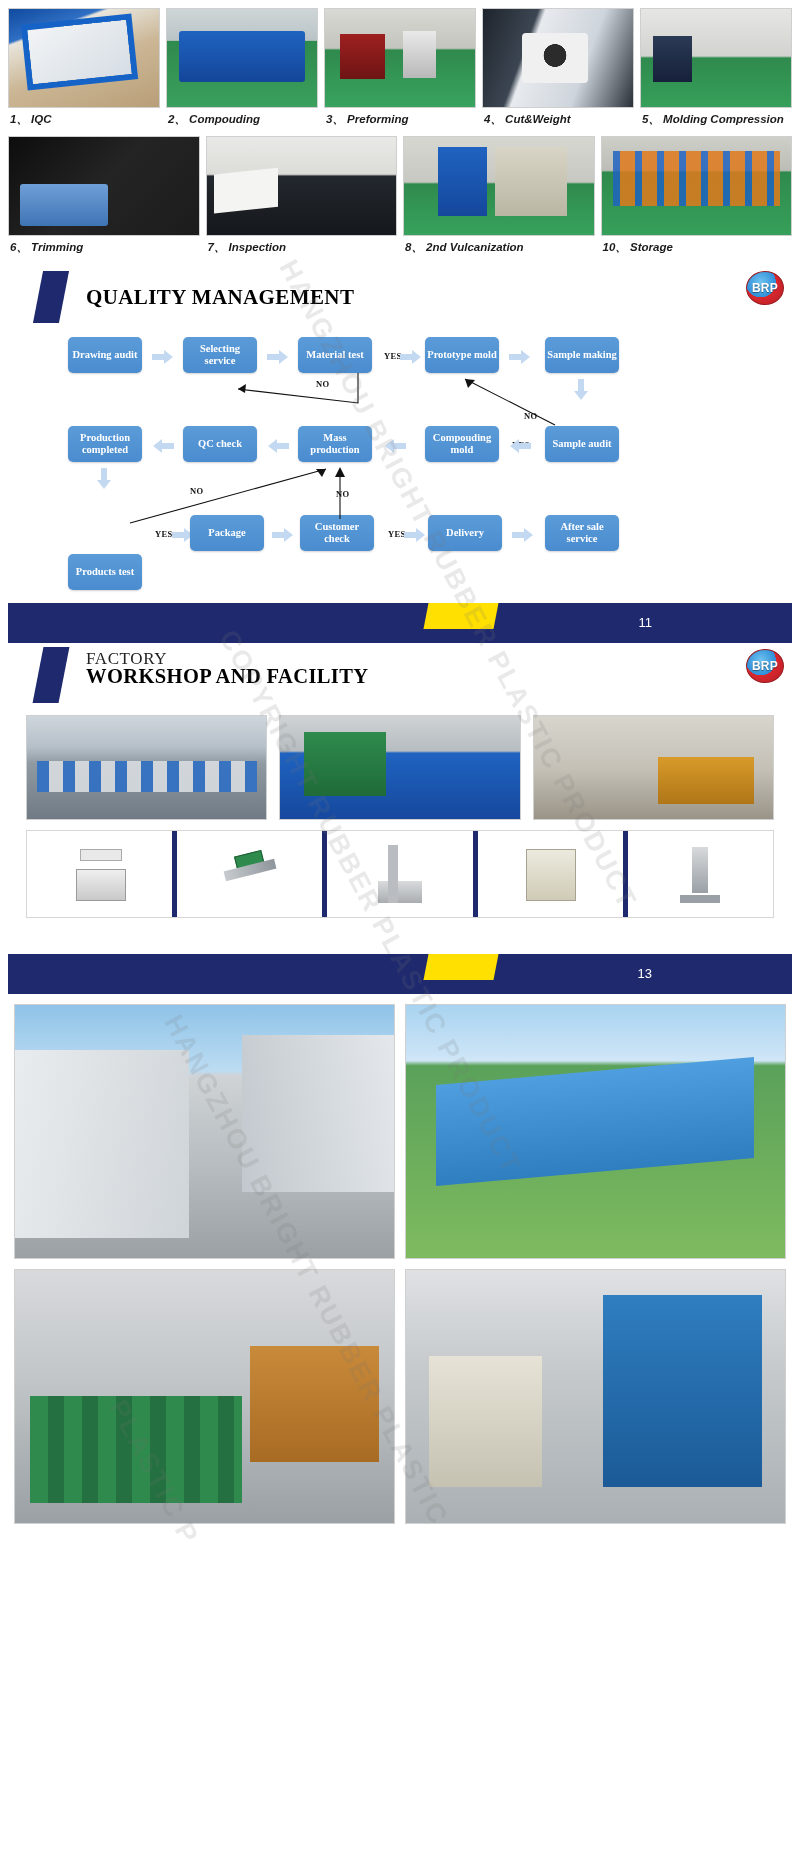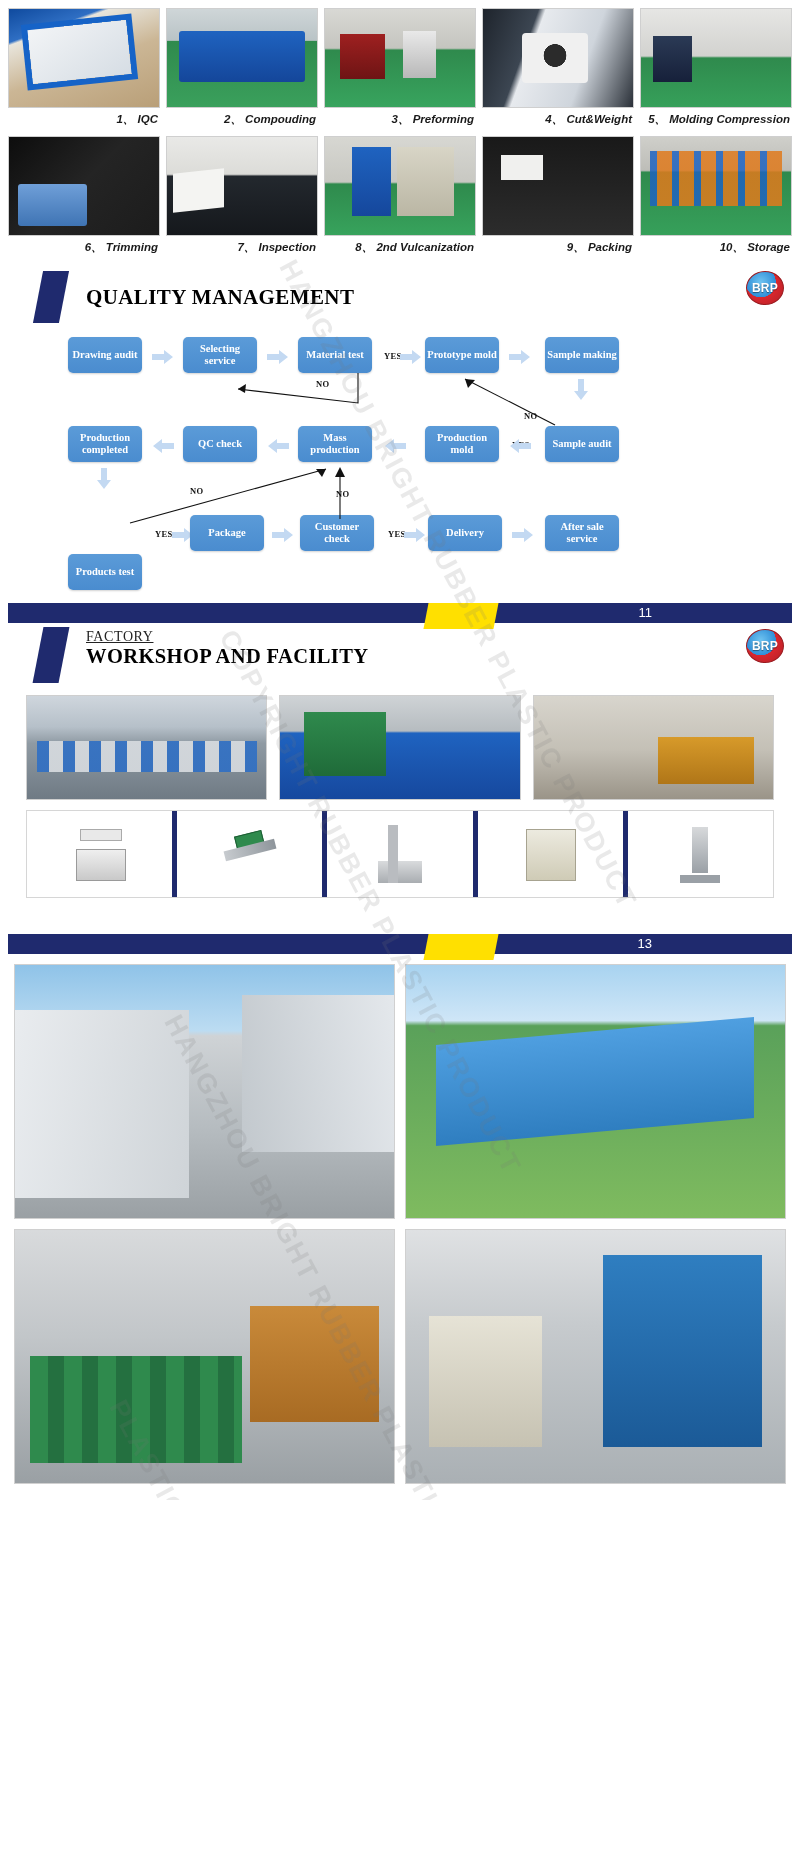--- a/index.html
+++ b/index.html
@@ -46,21 +46,21 @@
   }
   .proc-cell { flex: 1 1 0; }
   .proc-photo {
     width: 100%;
     height: 100px;
     border: 1px solid #cfcfcf;
     position: relative;
     overflow: hidden;
   }
   .proc-label {
-    text-align: right;
+    text-align: left;
     font-family: "Liberation Sans", sans-serif;
     font-style: italic;
     font-weight: 700;
     font-size: 11.5px;
     color: #1a1a1a;
     padding: 4px 2px 6px 2px;
     line-height: 1.25;
   }
 
   
@@ -111,24 +111,23 @@
     position: absolute;
     left: 38px; top: 6px;
     width: 26px; height: 52px;
     background: #1f2a6e;
     transform: skewX(-11deg);
   }
   .sec-eyebrow {
     position: absolute;
     left: 86px; top: 6px;
     font-family: "Liberation Serif", serif;
-    font-size: 14px;
+    font-size: 17px;
     letter-spacing: .6px;
     color: #222;
-    text-decoration: underline;
   }
   .sec-title {
     position: absolute;
     left: 86px; top: 20px;
     font-family: "Liberation Serif", serif;
     font-weight: 700;
     font-size: 21px;
     letter-spacing: .4px;
     color: #000;
     white-space: nowrap;
@@ -188,21 +187,21 @@
     font-size: 8.5px;
     color: #111;
     letter-spacing: .3px;
   }
   .fline { position: absolute; }
   .fline svg { display:block; overflow: visible; }
 
   
   .banner {
     position: relative;
-    height: 20px;
+    height: 40px;
     background: #1f2a6e;
     margin: 10px 8px 0 8px;
     display: flex;
     align-items: center;
     justify-content: flex-end;
   }
   .banner .chip {
     position: absolute;
     left: 418px; top: 0;
     width: 70px; height: 26px;
@@ -341,26 +340,20 @@
         <div class="proc-label">7、 Inspection</div>
       </div>
       <div class="proc-cell">
         <div class="proc-photo">
             <div class="scene s-vulcan"></div>
           </div>
         <div class="proc-label">8、 2nd Vulcanization</div>
       </div>
       <div class="proc-cell">
         <div class="proc-photo">
-            <div class="scene s-packing"></div>
-          </div>
-        <div class="proc-label">9、 Packing</div>
-      </div>
-      <div class="proc-cell">
-        <div class="proc-photo">
             <div class="scene s-storage"></div>
           </div>
         <div class="proc-label">10、 Storage</div>
       </div>
     </div>
 
   </div>
 
   <div class="sec-head">
     <div class="slab"></div>
@@ -424,21 +417,21 @@
       <svg viewBox="0 0 22 16">
           <path d="M22 5H10V1L1 8l9 7v-4h12z" fill="#c3d9f2"></path>
         </svg>
     </div>
     <div class="fbox" style="left:298px; top:103px;">Mass production</div>
     <div class="farrow" style="left:384px; top:115px;">
       <svg viewBox="0 0 22 16">
           <path d="M22 5H10V1L1 8l9 7v-4h12z" fill="#c3d9f2"></path>
         </svg>
     </div>
-    <div class="fbox" style="left:425px; top:103px;">Production mold</div>
+    <div class="fbox" style="left:425px; top:103px;">Compouding mold</div>
     <div class="flabel" style="left:512px; top:117px;">YES</div>
     <div class="farrow" style="left:509px; top:115px;">
       <svg viewBox="0 0 22 16">
           <path d="M22 5H10V1L1 8l9 7v-4h12z" fill="#c3d9f2"></path>
         </svg>
     </div>
     <div class="fbox" style="left:545px; top:103px;">Sample audit</div>
 
     <div class="fline" style="left:455px; top:50px;">
       <svg width="110" height="55" viewBox="0 0 110 55">

